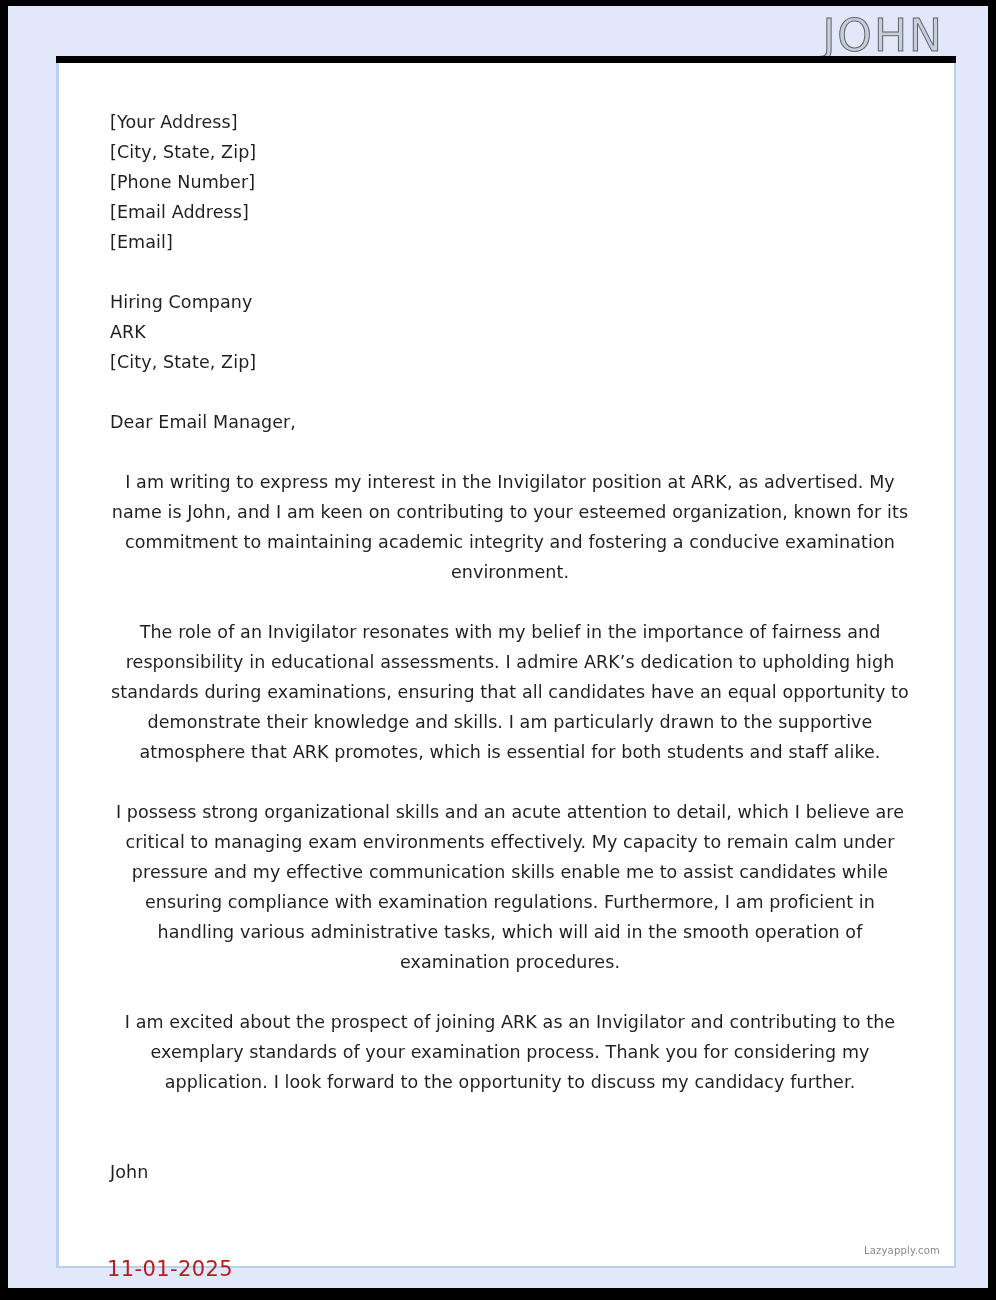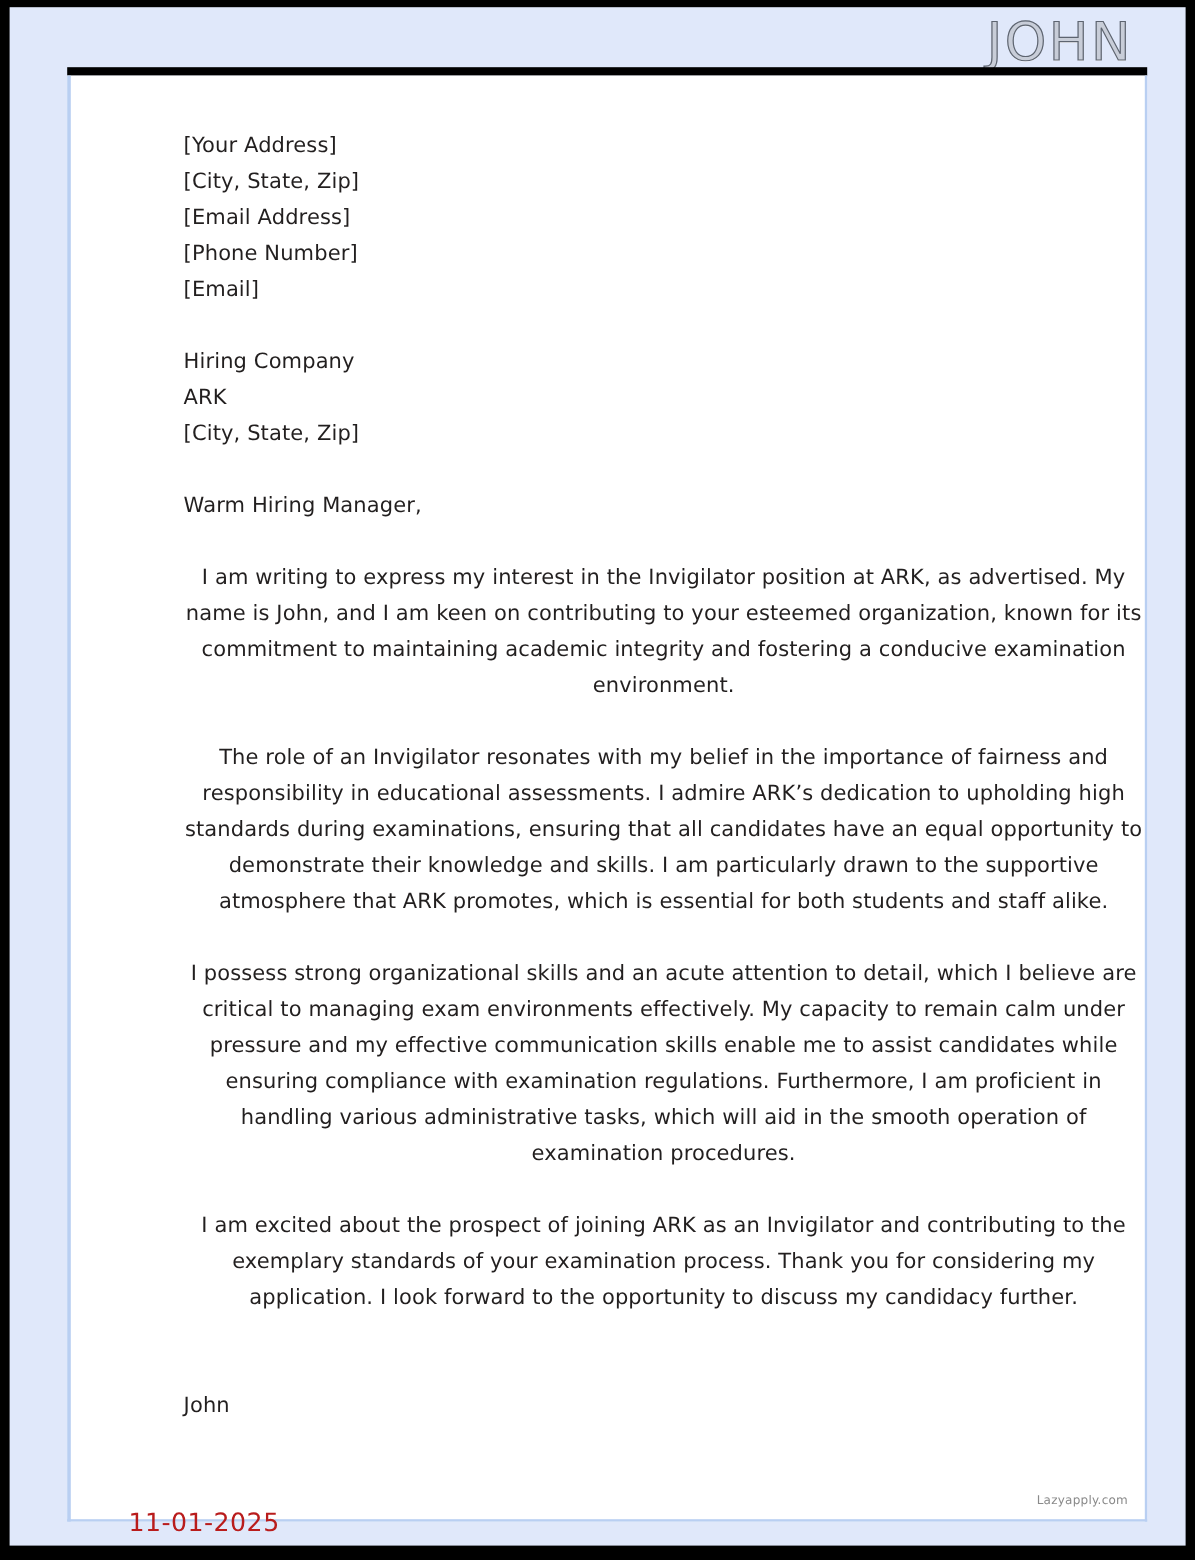--- a/index.html
+++ b/index.html
@@ -71,21 +71,20 @@
     border-right: 2px solid #b9cff2;
     border-bottom: 2px solid #b9cff2;
     box-sizing: border-box;
   }
 
   .sheet-inner {
     position: absolute;
     left: 51px;
     top: 44px;
     width: 800px;
-    margin-left: 43px;
   }
 
   .letter-line,
   .letter-para {
     font-family: "DejaVu Sans", sans-serif;
     font-size: 17.5px;
     line-height: 30px;
     color: #221f1f;
     margin: 0;
     letter-spacing: 0.1px;
@@ -131,36 +130,36 @@
     <div class="header-name">JOHN</div>
 
     <div class="top-rule"></div>
 
     <div class="sheet">
       <div class="sheet-inner">
 
         <div>
           <p class="letter-line">[Your Address]</p>
           <p class="letter-line">[City, State, Zip]</p>
+          <p class="letter-line">[Phone Number]</p>
           <p class="letter-line">[Email Address]</p>
-          <p class="letter-line">[Phone Number]</p>
           <p class="letter-line">[Email]</p>
         </div>
 
         <div class="gap-block"></div>
 
         <div>
           <p class="letter-line">Hiring Company</p>
           <p class="letter-line">ARK</p>
           <p class="letter-line">[City, State, Zip]</p>
         </div>
 
         <div class="gap-block"></div>
 
-        <p class="letter-line">Warm Hiring Manager,</p>
+        <p class="letter-line">Dear Email Manager,</p>
 
         <div class="gap-block"></div>
 
         <p class="letter-para">I am writing to express my interest in the Invigilator position at ARK, as advertised. My name is John, and I am keen on contributing to your esteemed organization, known for its commitment to maintaining academic integrity and fostering a conducive examination environment.</p>
 
         <div class="gap-block"></div>
 
         <p class="letter-para">The role of an Invigilator resonates with my belief in the importance of fairness and responsibility in educational assessments. I admire ARK’s dedication to upholding high standards during examinations, ensuring that all candidates have an equal opportunity to demonstrate their knowledge and skills. I am particularly drawn to the supportive atmosphere that ARK promotes, which is essential for both students and staff alike.</p>
 
         <div class="gap-block"></div>

